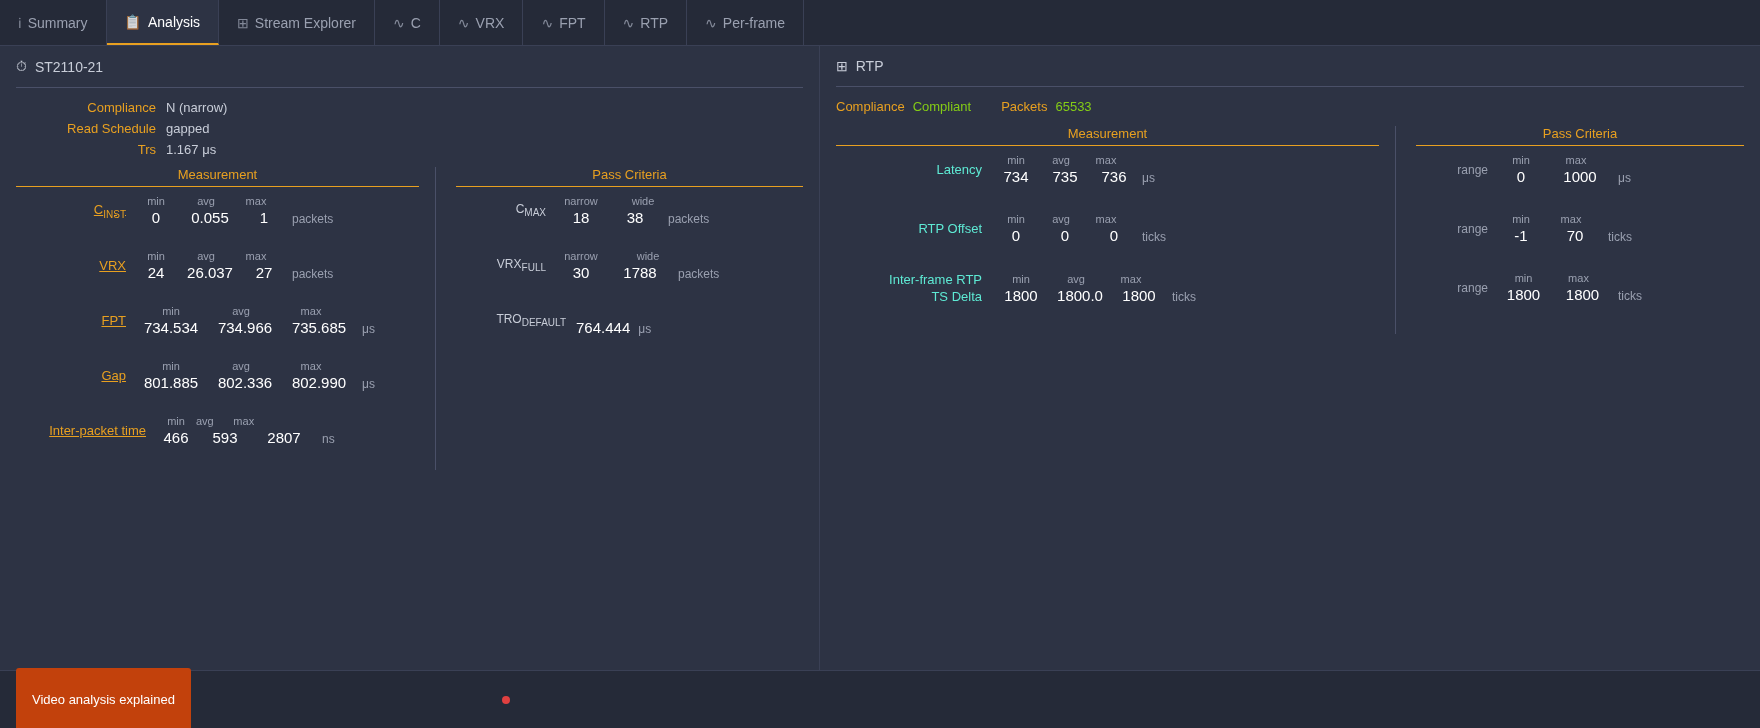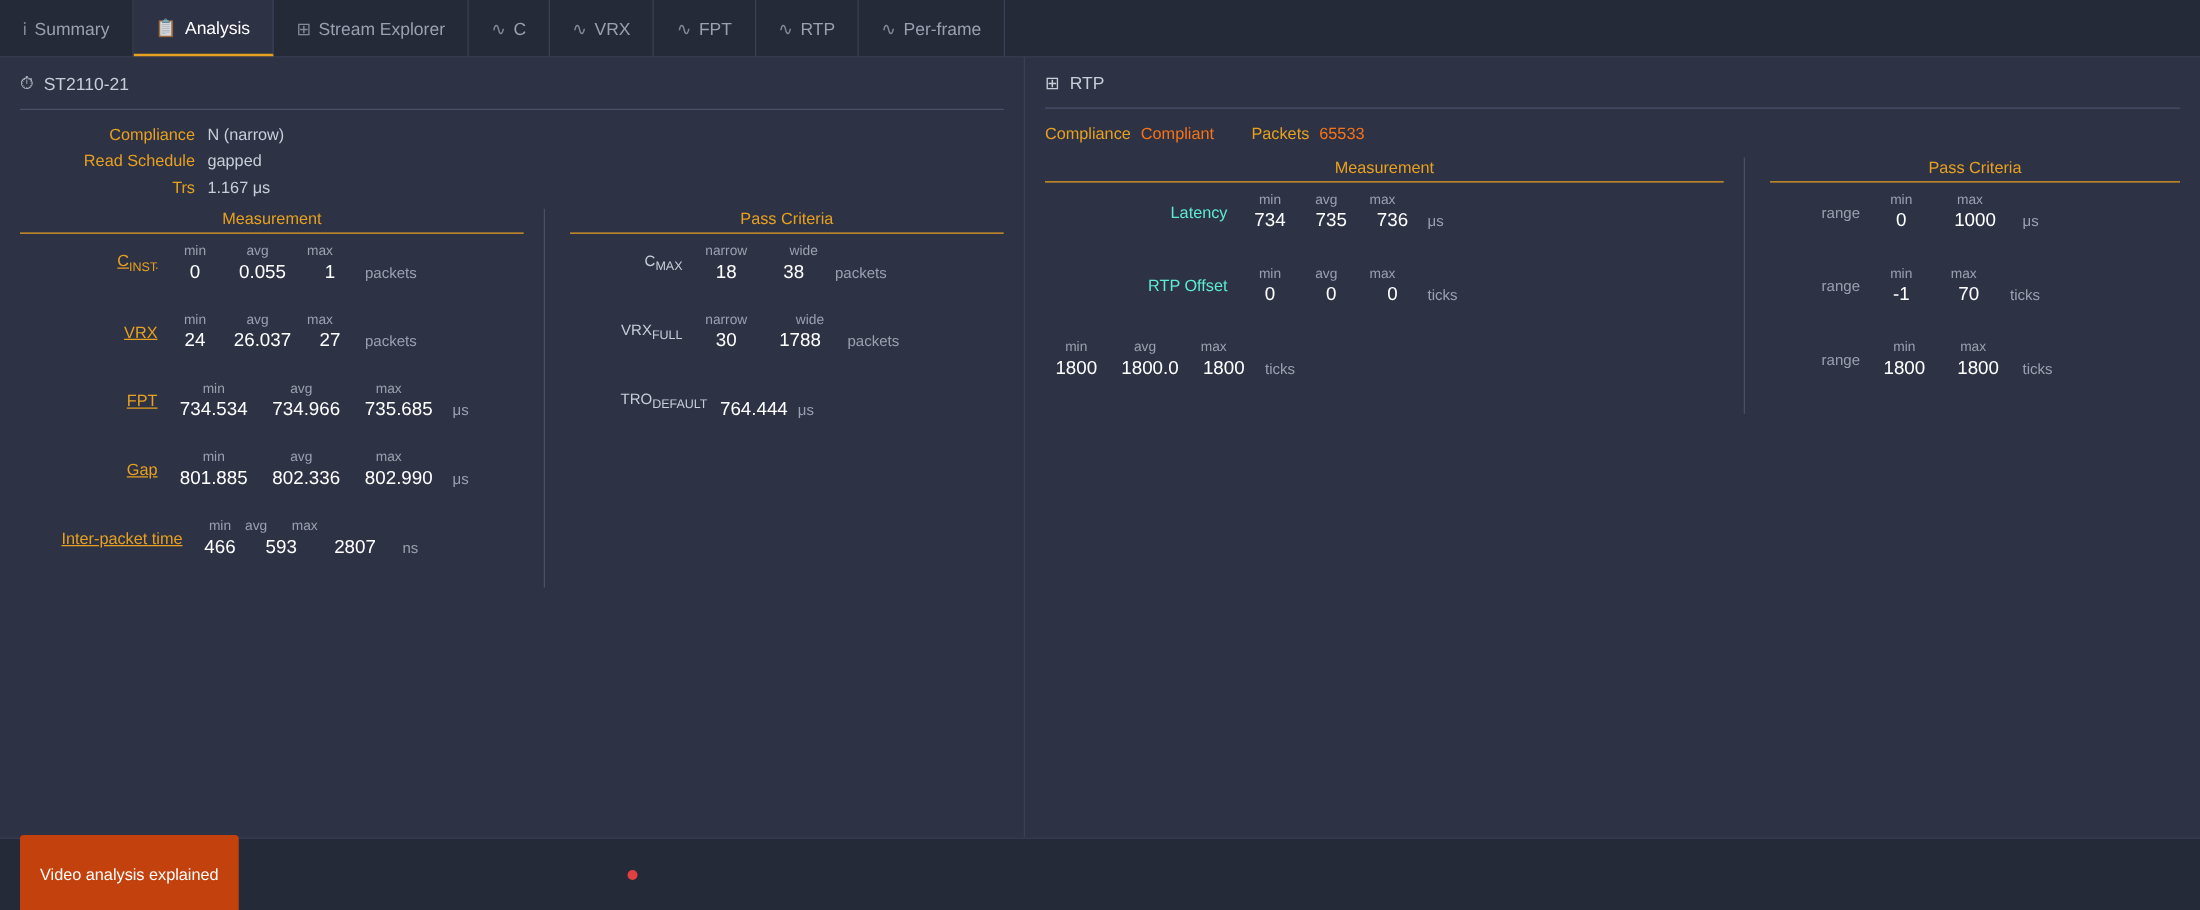--- a/index.html
+++ b/index.html
@@ -182,21 +182,21 @@
     .rtp-info-item {
       display: flex;
       gap: 8px;
       align-items: baseline;
     }
     .rtp-info-label {
       color: #e8a020;
       text-align: right;
     }
     .rtp-info-val {
-      color: #f97316;
+      color: #84cc16;
     }
     .rtp-meas-block {
       flex: 0 0 560px;
       border-right: 1px solid #4a5068;
       padding-right: 16px;
     }
     .rtp-pass-block {
       flex: 1;
       padding-left: 20px;
     }
@@ -617,20 +617,23 @@
             <div class="rtp-minmaxavg-vals">
               <span class="val-num w40">0</span>
               <span class="val-num w50" style="width:50px;text-align:center;">0</span>
               <span class="val-num w40">0</span>
               <span class="val-unit">ticks</span>
             </div>
           </div>
         </div>
 
         <div class="rtp-metric-row">
+          <div class="rtp-metric-label" style="line-height:1.3;">
+            Inter-frame RTP<br>TS Delta
+          </div>
           <div class="rtp-minmaxavg-container">
             <div class="rtp-minmaxavg-labels">
               <span class="w50" style="width:50px;text-align:center;">min</span>
               <span class="w60" style="width:60px;text-align:center;">avg</span>
               <span class="w50" style="width:50px;text-align:center;">max</span>
             </div>
             <div class="rtp-minmaxavg-vals">
               <span class="val-num" style="width:50px;text-align:center;">1800</span>
               <span class="val-num" style="width:60px;text-align:center;">1800.0</span>
               <span class="val-num" style="width:50px;text-align:center;">1800</span>

